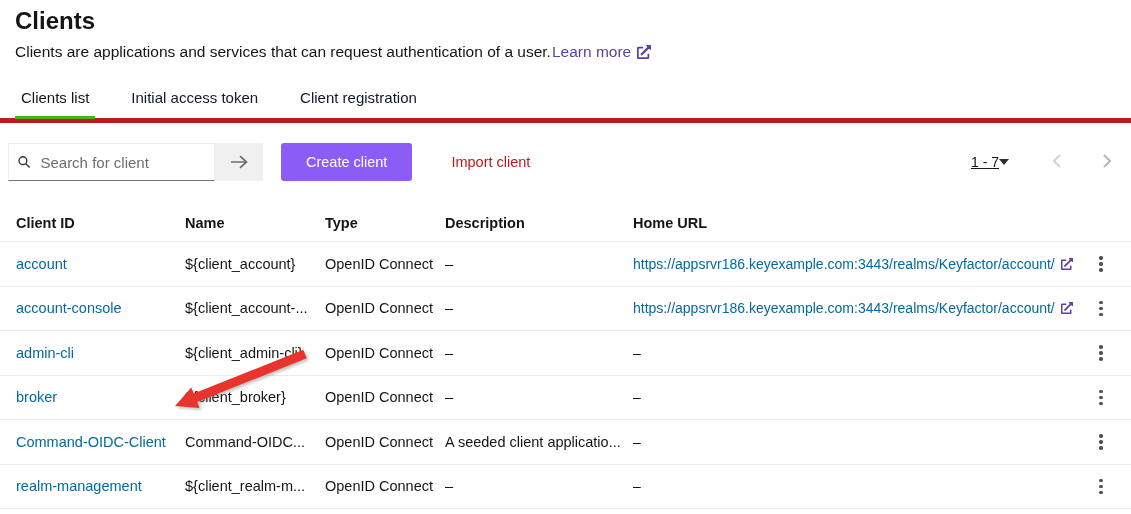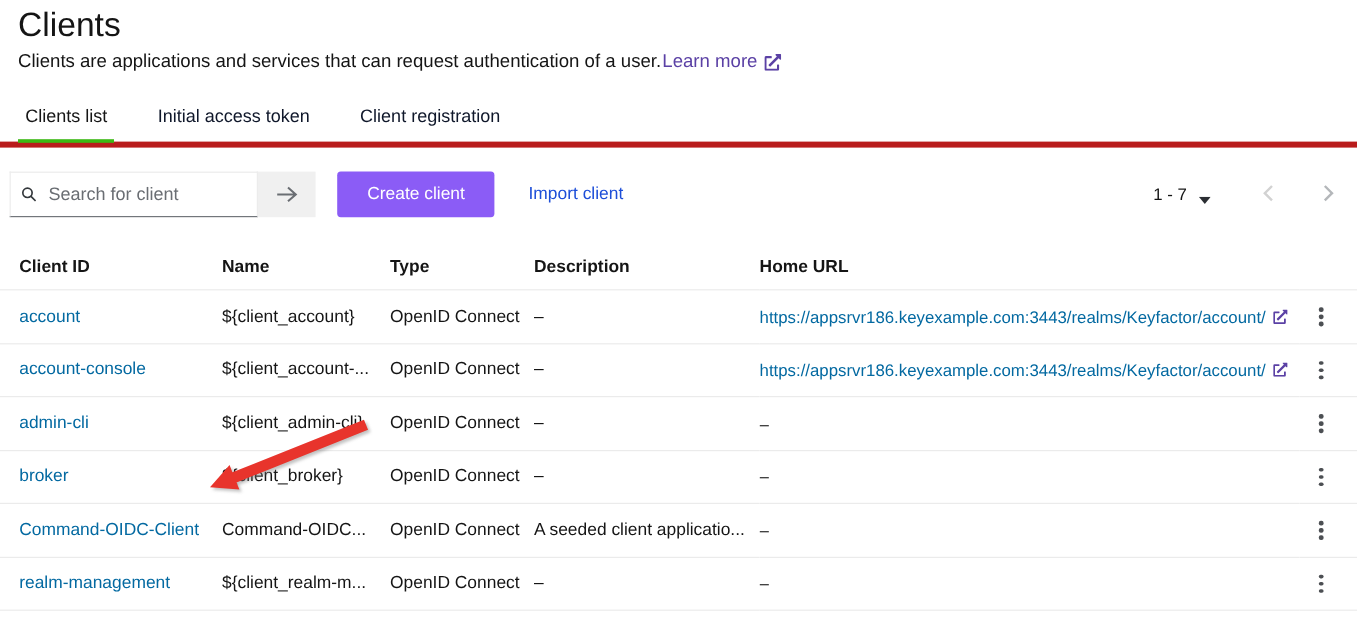--- a/index.html
+++ b/index.html
@@ -4,40 +4,40 @@
 <style>
   * { box-sizing: border-box; }
   html,body { margin:0; padding:0; }
   body {
     width:1131px; height:514px; overflow:hidden; position:relative;
     background:#ffffff; color:#151515;
     font-family:"Liberation Sans", sans-serif;
   }
   
   .page-header { padding:6px 16px 0 15px; }
-  .page-title { font-size:28px; font-weight:400; margin:0; line-height:30px; }
+  .page-title { font-size:24px; font-weight:700; margin:0; line-height:30px; }
   .subtitle-row { margin-top:7px; display:flex; align-items:center; gap:1px; font-size:15.5px; }
   .learn-more { color:#5b41a5; text-decoration:none; display:inline-flex; align-items:center; gap:6px; cursor:pointer; }
   .ext-icon { flex:0 0 auto; }
   
   .tabs { margin-top:28px; padding-left:15px; border-bottom:5px solid #b91c1c; display:flex; gap:30px; }
   .tab { font-size:15px; color:#0f172a; background:none; border:none; padding:0 6px 12px 6px; position:relative; cursor:pointer; font-family:inherit; }
   .tab.active { color:#151515; }
   .tab.active::after { content:""; position:absolute; left:0; right:0; bottom:-1px; height:3px; background:#3cb914; }
   
   .toolbar { display:flex; align-items:center; margin-top:19px; padding:0 14px 0 8px; height:40px; }
   .search-group { display:flex; height:38px; }
   .search-box { display:flex; align-items:center; width:207px; background:#fff; border:1px solid #ececec; border-bottom:1px solid #72767b; padding:0 9px; gap:8px; }
   .search-box input { border:none; outline:none; width:100%; font-size:15px; color:#3b82f6; font-family:inherit; background:transparent; }
   .search-box input::placeholder { color:#6a6e73; }
   .search-submit { width:48px; background:#f0f0f0; border:none; display:flex; align-items:center; justify-content:center; cursor:pointer; }
   .create-btn { margin-left:18px; height:38px; padding:0 25px; background:#8b5cf6; color:#fff; border:none; border-radius:3px; font-size:14.5px; cursor:pointer; font-family:inherit; }
-  .import-link { margin-left:28px; color:#1d4ed8; font-size:14.5px; text-decoration:none; cursor:pointer; }
+  .import-link { margin-left:39px; color:#b91c1c; font-size:14.5px; text-decoration:none; cursor:pointer; }
   .pagination { margin-left:auto; display:flex; align-items:center; }
-  .page-range-btn { display:flex; align-items:flex-end; gap:10px; background:none; border:none; font-size:14px; color:#151515; cursor:pointer; font-family:inherit; padding:4px 2px; }
+  .page-range-btn { display:flex; align-items:center; background:none; border:none; font-size:14px; color:#151515; cursor:pointer; font-family:inherit; padding:4px 2px;text-decoration:underline; }
   .pg-nav { background:none; border:none; cursor:pointer; padding:4px; }
   .pg-prev { margin-left:36px; }
   .pg-next { margin-left:32px; }
   
   .clients-table { width:100%; border-collapse:collapse; margin-top:23px; font-size:14.5px; table-layout:fixed; }
   .clients-table th { text-align:left; font-weight:700; padding:10px 12px 10px 0; border-bottom:1px solid #ebebeb; }
   .clients-table td { padding:9px 12px 9px 0; border-bottom:1px solid #ebebeb; white-space:nowrap; overflow:hidden; height:38px; }
   .clients-table th:first-child, .clients-table td:first-child { padding-left:16px; }
   .cell-link { color:#0369a1; text-decoration:none; cursor:pointer; }
   .url-cell { font-size:14px; }

